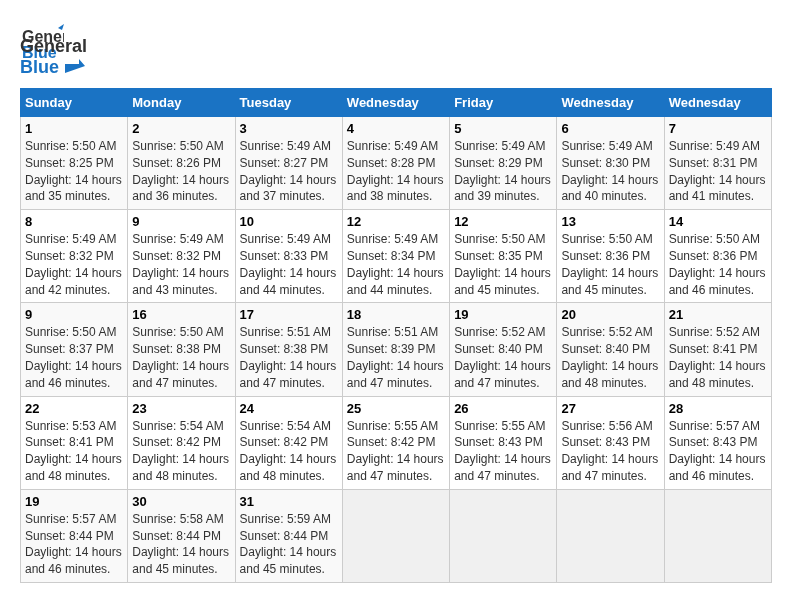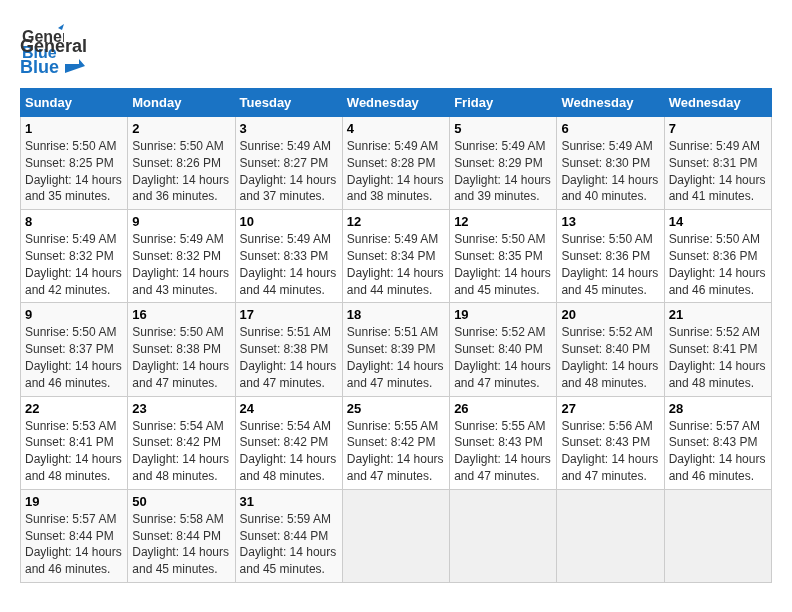--- a/index.html
+++ b/index.html
@@ -235,21 +235,21 @@
         <span class="day-num">28</span>
         <span class="day-info">Sunrise: 5:57 AM<br>Sunset: 8:43 PM<br>Daylight: 14 hours and 46 minutes.</span>
       </td>
       </tr>
       <tr>
         <td>
         <span class="day-num">19</span>
         <span class="day-info">Sunrise: 5:57 AM<br>Sunset: 8:44 PM<br>Daylight: 14 hours and 46 minutes.</span>
       </td>
         <td>
-        <span class="day-num">50</span>
+        <span class="day-num">30</span>
         <span class="day-info">Sunrise: 5:58 AM<br>Sunset: 8:44 PM<br>Daylight: 14 hours and 45 minutes.</span>
       </td>
         <td>
         <span class="day-num">31</span>
         <span class="day-info">Sunrise: 5:59 AM<br>Sunset: 8:44 PM<br>Daylight: 14 hours and 45 minutes.</span>
       </td>
         <td class="empty"></td>
         <td class="empty"></td>
         <td class="empty"></td>
         <td class="empty"></td>

